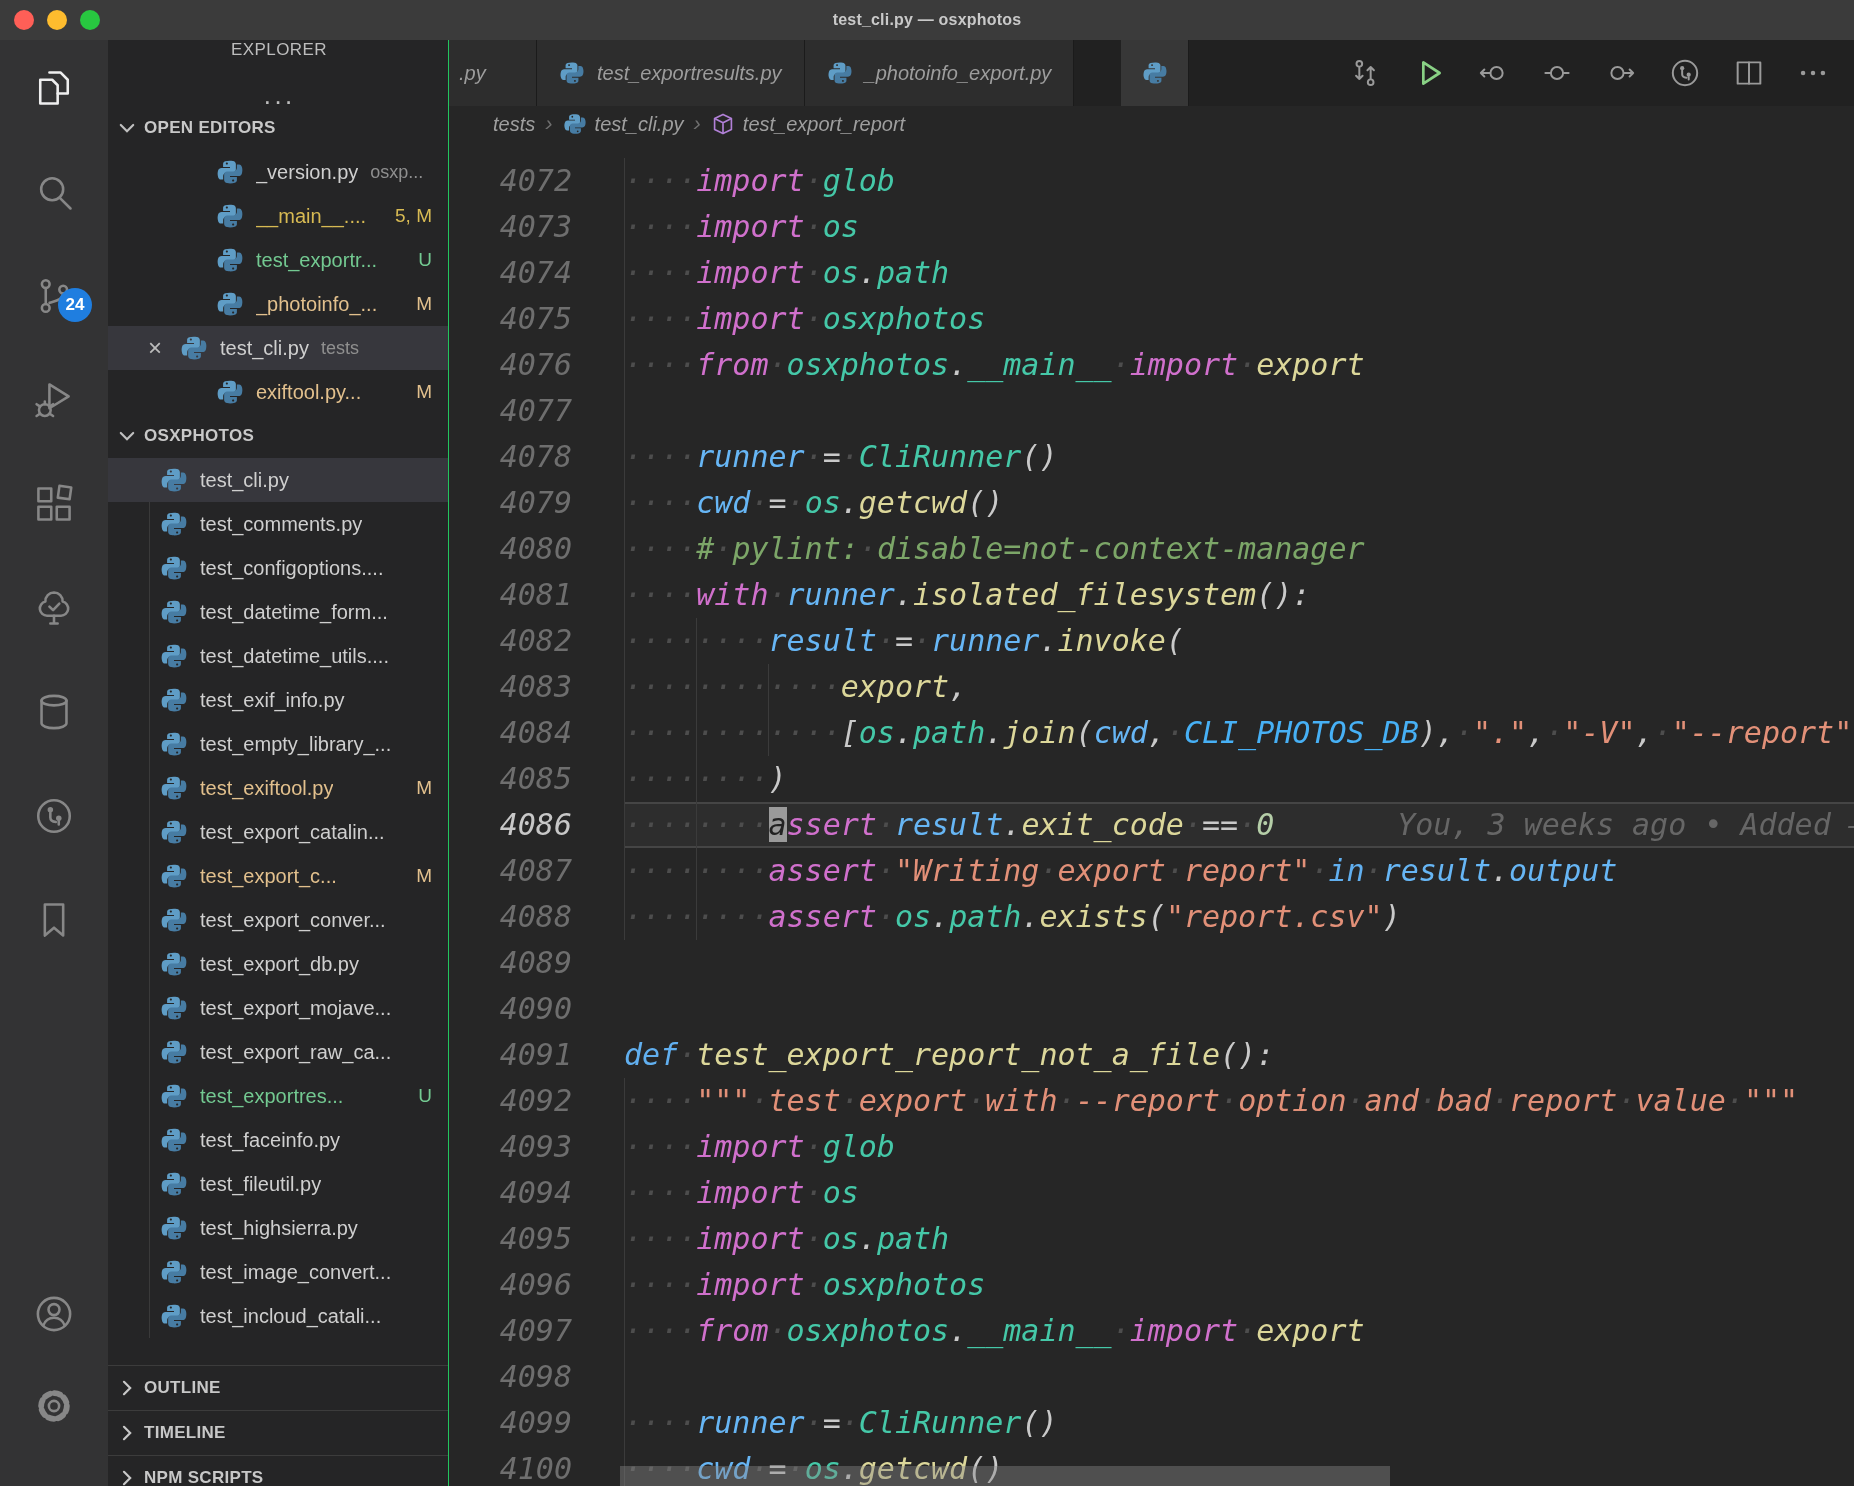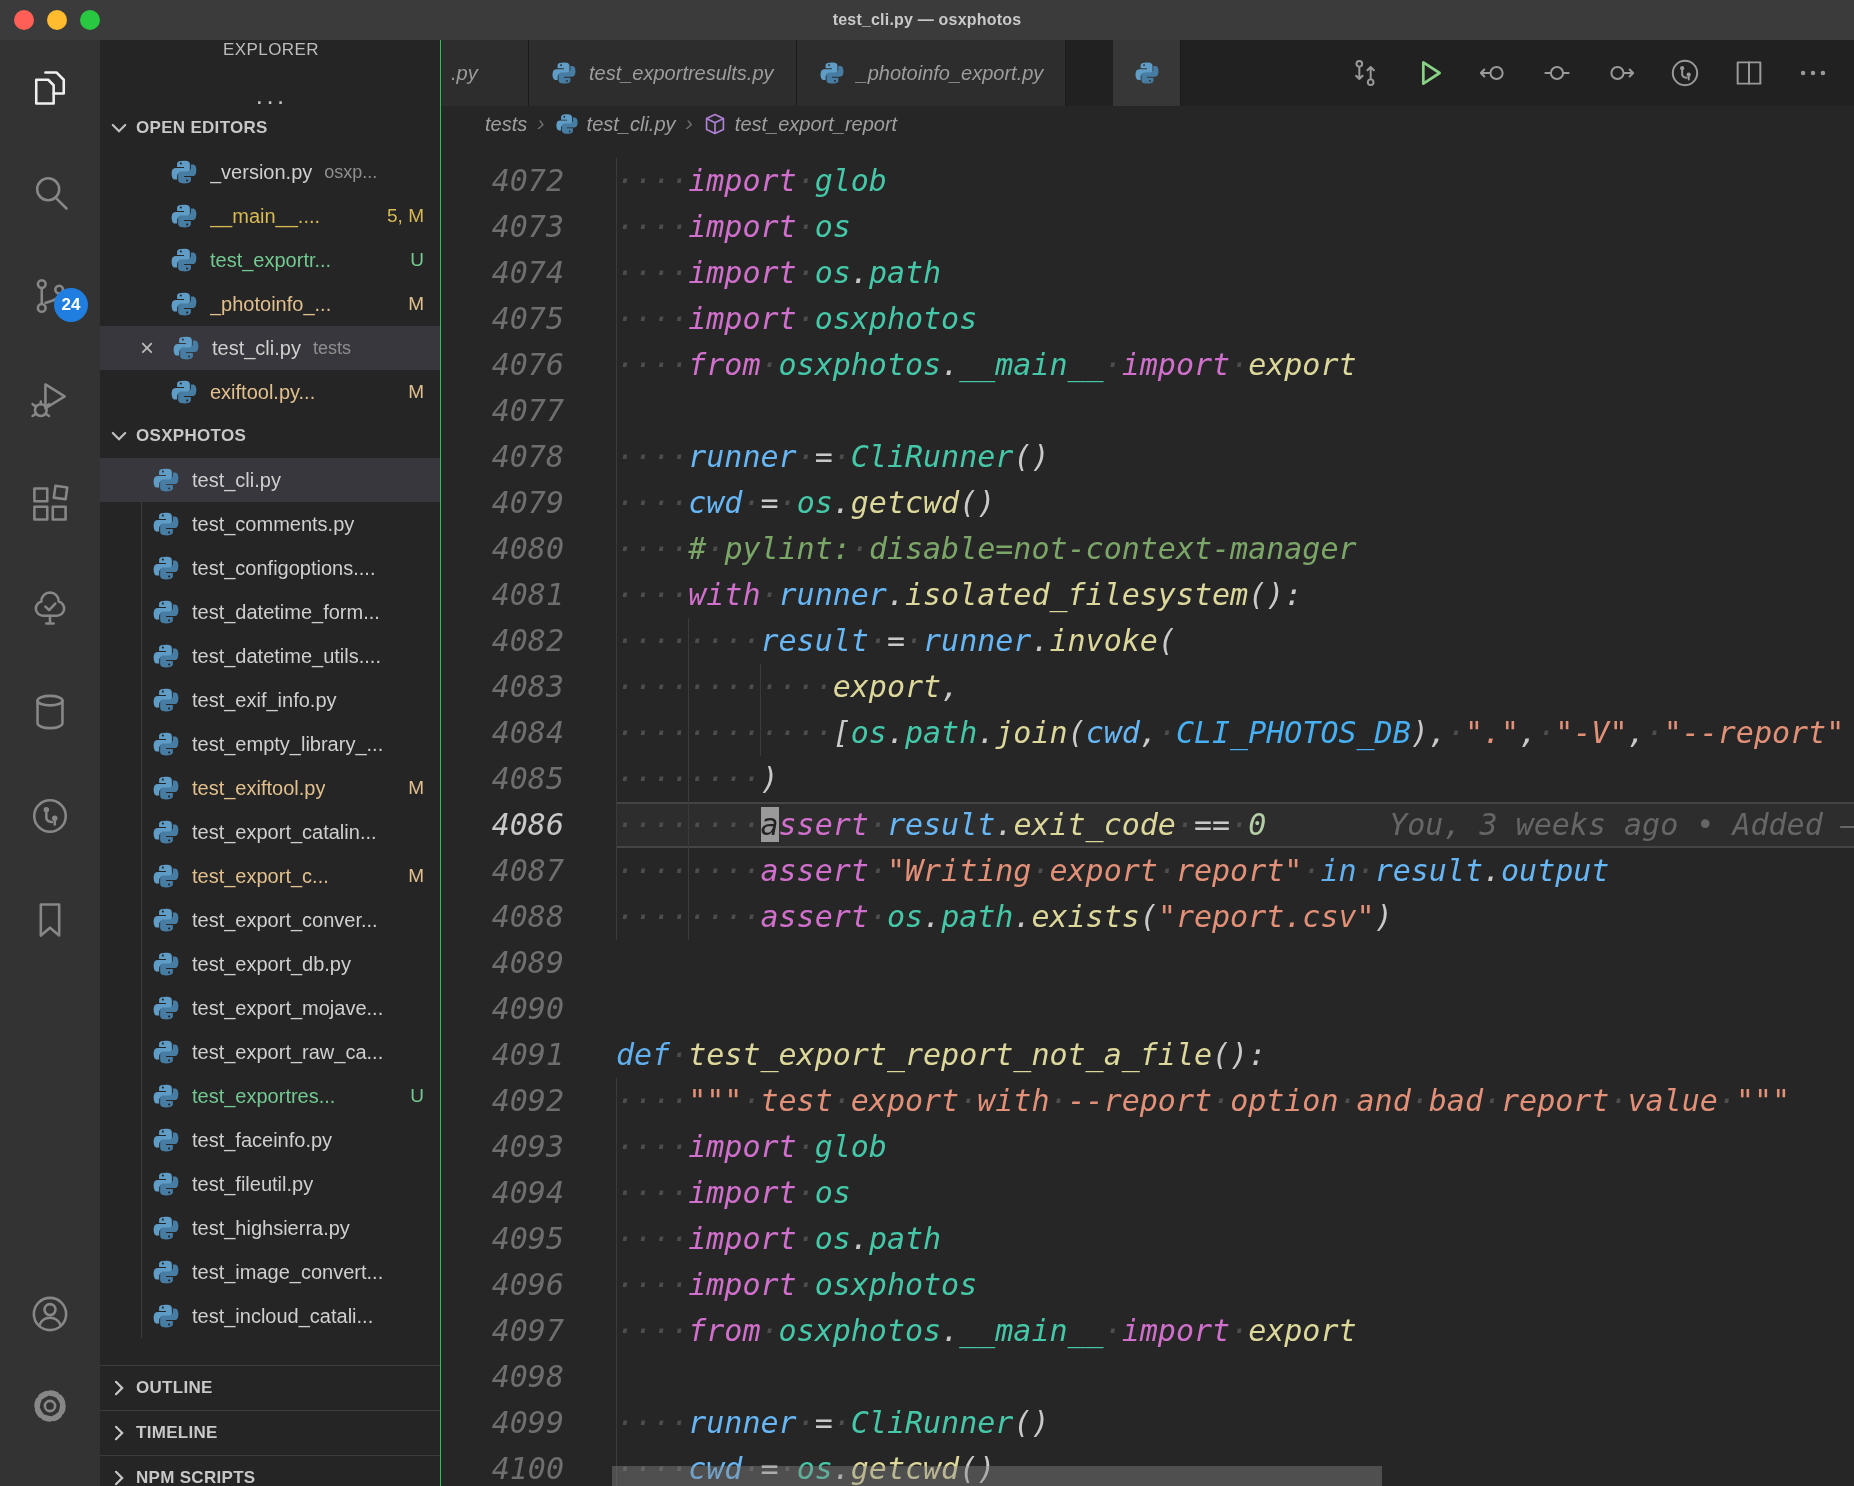--- a/index.html
+++ b/index.html
@@ -8,42 +8,42 @@
   
   #titlebar{position:absolute;left:0;top:0;width:1854px;height:40px;background:#3b3b3b;
             display:flex;align-items:center;justify-content:center;}
   .traffic{position:absolute;left:0;top:0;height:40px;display:flex;align-items:center;gap:13px;padding-left:14px;}
   .tl{width:20px;height:20px;border-radius:50%;}
   .tl.red{background:#ff5f57}.tl.yellow{background:#febc2e}.tl.green{background:#28c840}
   #window-title{font-size:16px;color:#c9c9c9;font-weight:600;letter-spacing:.2px;}
   
   #main{position:absolute;left:0;top:40px;width:1854px;height:1446px;display:flex;}
   
-  #activitybar{width:100px;background:#333334;display:flex;flex-direction:column;align-items:center;
+  #activitybar{width:108px;background:#333334;display:flex;flex-direction:column;align-items:center;
                padding-top:26px;box-sizing:border-box;flex:none;}
   .ab-item{position:relative;width:64px;height:44px;margin-bottom:60px;display:flex;align-items:center;justify-content:center;color:#878787;flex:none;}
   .ab-item svg{width:44px;height:44px;}
   .ab-item.active{color:#efefef;}
   .ab-bottom{margin-top:auto;display:flex;flex-direction:column;align-items:center;padding-bottom:10px;}
   .ab-bottom .ab-item{margin-bottom:48px;}
   .ab-badge{position:absolute;right:-6px;bottom:-4px;min-width:34px;height:34px;border-radius:17px;
             background:#1f7ee0;color:#fff;font-size:17px;font-weight:700;display:flex;align-items:center;justify-content:center;}
   
   #sidebar{width:340px;background:#252526;flex:none;position:relative;overflow:hidden;}
   #sidebar-header{height:66px;display:flex;align-items:center;justify-content:space-between;padding:0 22px 0 24px;flex-direction:column;}
   #sidebar-title{font-size:17px;color:#bdbdbd;letter-spacing:.4px;}
   #sidebar-more{font-size:26px;color:#bdbdbd;line-height:10px;letter-spacing:2px;}
   .section-header{height:44px;display:flex;align-items:center;gap:6px;padding-left:8px;font-size:17px;font-weight:700;color:#c8c8c8;letter-spacing:.3px;}
   .section-header svg{width:22px;height:22px;color:#c0c0c0;flex:none;}
   .rowlist{position:relative;}
   .srow{height:44px;display:flex;align-items:center;font-size:20px;color:#c8c8c8;position:relative;box-sizing:border-box;}
   .srow.selected{background:#37373d;}
   .srow .close{width:26px;text-align:center;font-size:24px;color:#bbb;margin-left:34px;flex:none;}
   .srow .pyicon{width:28px;height:28px;flex:none;margin-right:12px;}
-  .oe-row{padding-left:70px;}
+  .oe-row{padding-left:108px;}
   .oe-row.has-close{padding-left:0;}
   .oe-row .pyicon{margin-left:0;}
   .oe-row.has-close .pyicon{margin-left:12px;}
   .tree-row{padding-left:52px;}
   .name{white-space:nowrap;overflow:hidden;}
   .desc{color:#8f8f8f;font-size:18px;margin-left:12px;white-space:nowrap;}
   .badge{margin-left:auto;margin-right:16px;font-size:19px;flex:none;}
   .c-normal{color:#cfcfcf}.c-modified{color:#E2C08D}.c-untracked{color:#73C991}.c-warning{color:#D7BA53}
   #tree-guide{position:absolute;left:41px;top:0;bottom:0;width:1px;background:#3a3a3a;}
   .collapsed-section{height:44px;display:flex;align-items:center;gap:6px;padding-left:8px;font-size:17px;font-weight:700;

